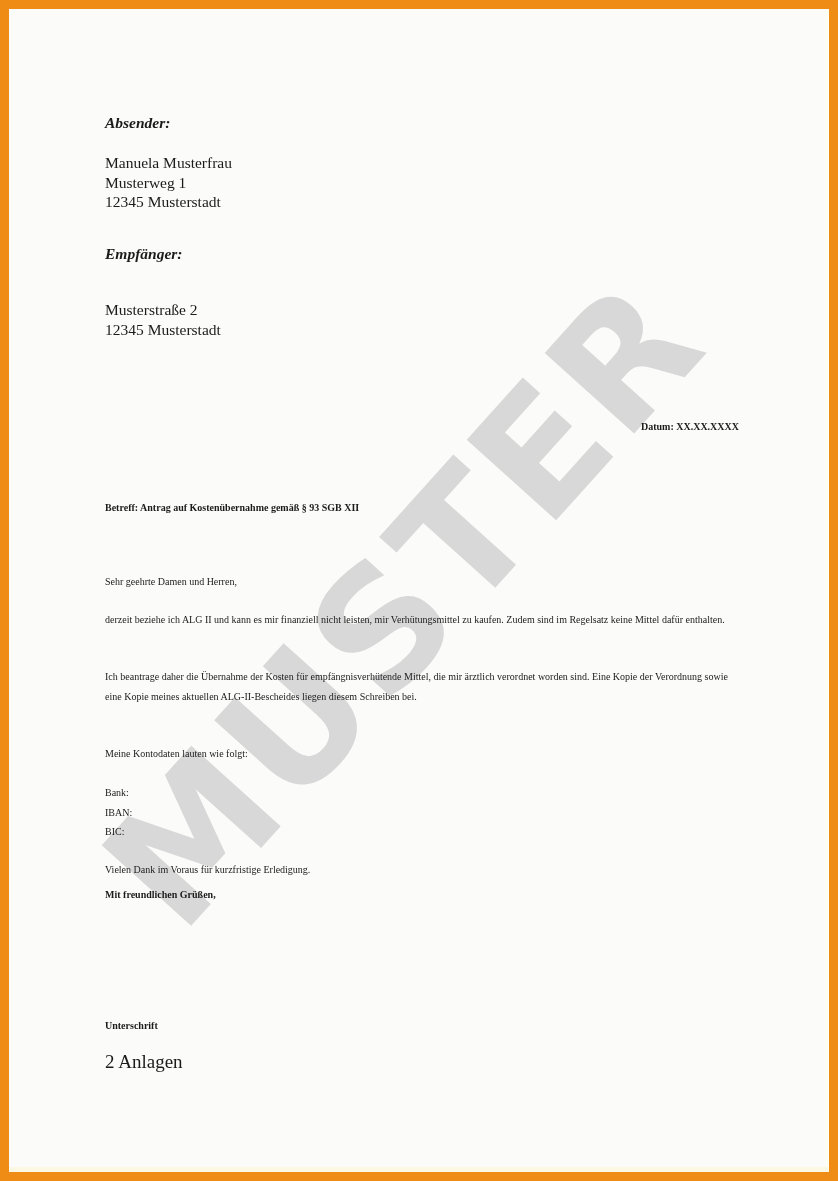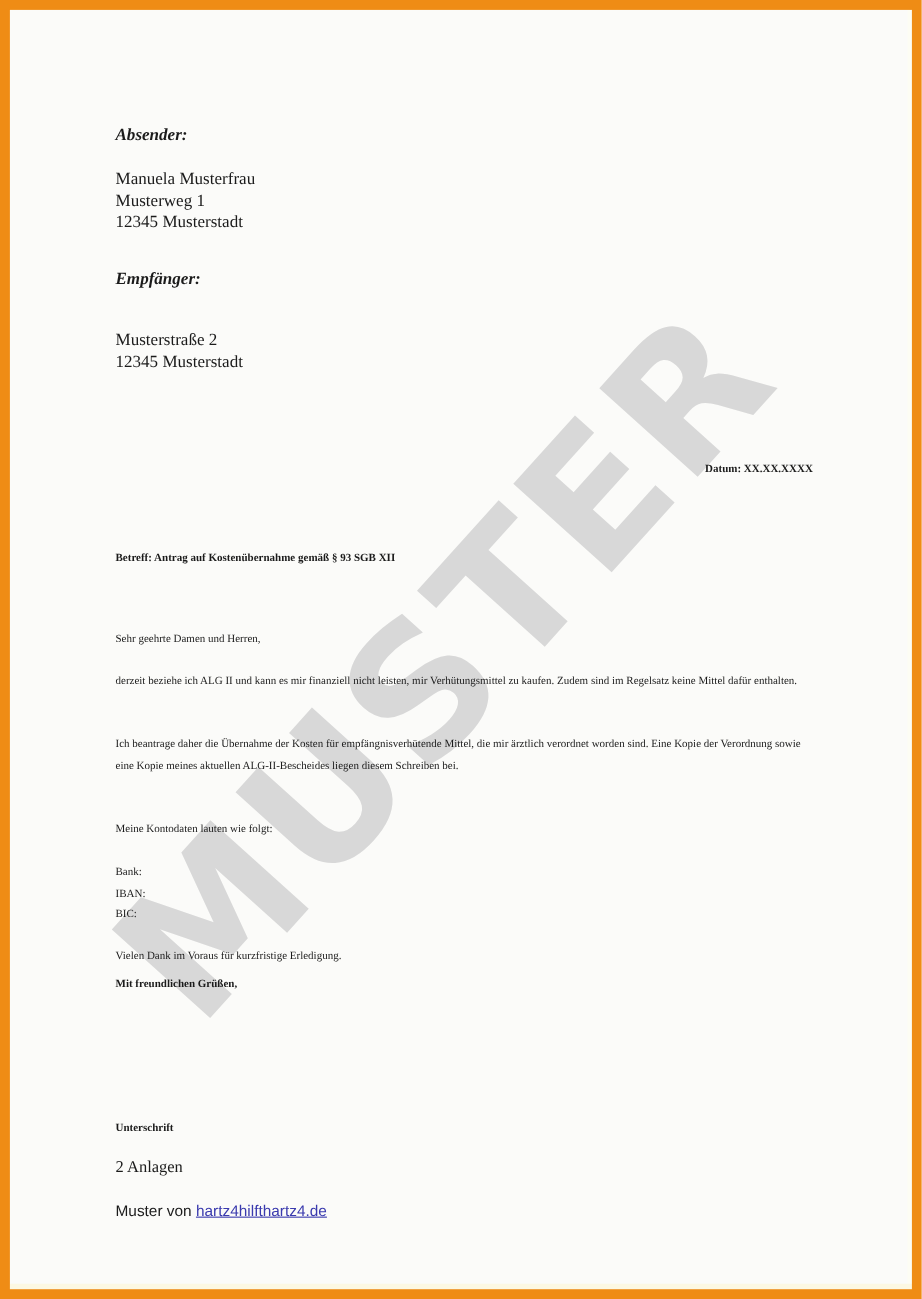--- a/index.html
+++ b/index.html
@@ -57,21 +57,21 @@
   .pos-datum         { top: 408px; }
   .pos-betreff       { top: 489px; }
   .pos-anrede        { top: 563px; }
   .pos-para1         { top: 601px; }
   .pos-para2         { top: 658px; }
   .pos-konto-intro   { top: 735px; }
   .pos-bank          { top: 774px; }
   .pos-danke         { top: 851px; }
   .pos-gruss         { top: 876px; }
   .pos-unterschrift  { top: 1007px; }
-  .pos-anlagen       { top: 1043px; font-size: 15px; }
+  .pos-anlagen       { top: 1043px; font-size: 19px; }
   .pos-footer        { top: 1083px; }
 </style>
 </head>
 <body>
 
 <div class="frame">
 
   <div class="watermark">MUSTER</div>
 
   <div class="content">
@@ -110,18 +110,15 @@
     </div>
 
     <div class="blk body-text pos-danke">Vielen Dank im Voraus für kurzfristige Erledigung.</div>
 
     <div class="blk body-text bold pos-gruss">Mit freundlichen Grüßen,</div>
 
     <div class="blk body-text bold pos-unterschrift">Unterschrift</div>
 
     <div class="blk body-text pos-anlagen">2 Anlagen</div>
 
-    <div class="blk sans pos-footer">
-      <span>Muster von </span><a class="footer-link">hartz4hilfthartz4.de</a>
-    </div>
 
   </div>
 </div>
 
 </body></html>

